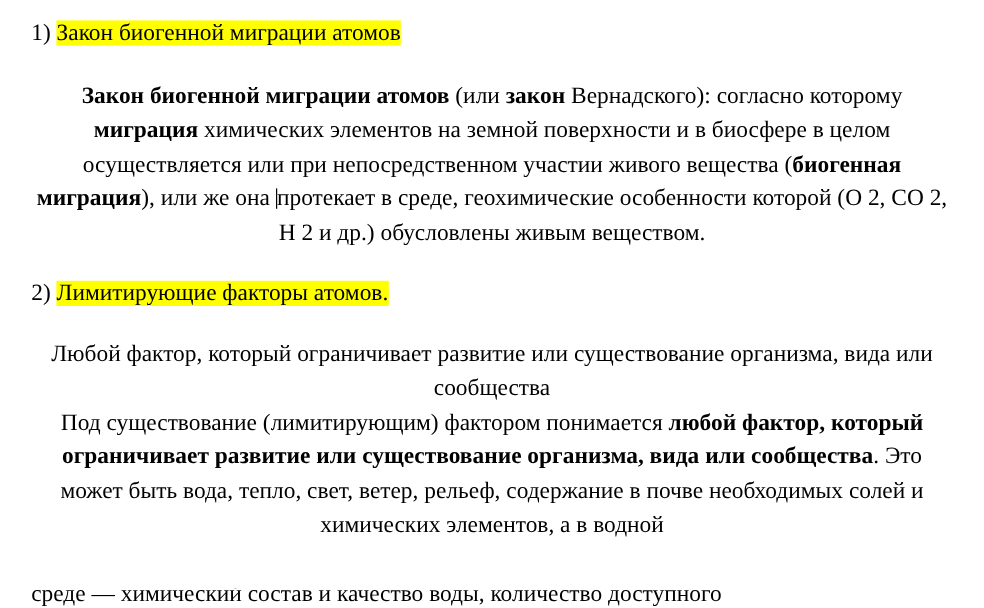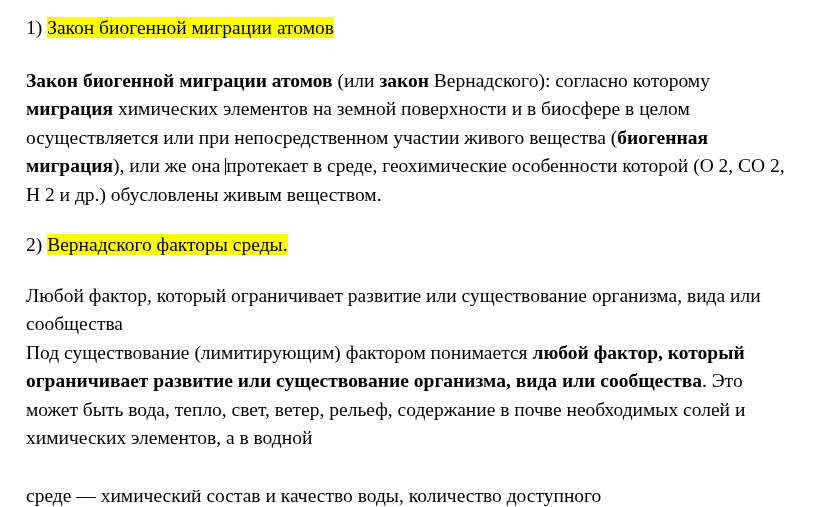--- a/index.html
+++ b/index.html
@@ -25,21 +25,21 @@
   .content {
     position: absolute;
     left: 26px;
     top: 14px;
     width: 768px;
   }
   .para {
     font-size: 19.5px;
     line-height: 28.5px;
     margin: 0;
-    text-align: left;
+    text-align: center;
   }
   .heading-line {
     margin: 0 0 0 0;
     font-size: 19.5px;
     line-height: 28.5px;
   }
   .hl {
     background: #ffff00;
   }
   .b {
@@ -87,21 +87,21 @@
     <div class="gap-1"></div>
 
     <div class="para">
       <span class="b">Закон биогенной миграции атомов</span><span> (или </span><span class="b">закон</span><span> Вернадского): согласно которому </span><span class="b">миграция</span><span> химических элементов на земной поверхности и в биосфере в целом осуществляется или при непосредственном участии живого вещества (</span><span class="b">биогенная миграция</span><span>), или же она </span><span class="caret"></span><span>протекает в среде, геохимические особенности которой (О 2, СО 2, Н 2 и др.) обусловлены живым веществом.</span>
     </div>
 
     <div class="gap-2"></div>
 
     <div class="heading-line">
       <span>2)</span>
-      <span class="hl">Вернадского факторы среды.</span>
+      <span class="hl">Лимитирующие факторы атомов.</span>
     </div>
 
     <div class="gap-3"></div>
 
     <div class="para"> Любой фактор, который ограничивает развитие или существование организма, вида или сообщества</div>
 
     <div class="para">
       <span>Под существование (лимитирующим) фактором понимается </span><span class="b">любой фактор, который ограничивает развитие или существование организма, вида или сообщества</span><span>. Это может быть вода, тепло, свет, ветер, рельеф, содержание в почве необходимых солей и химических элементов, а в водной</span>
     </div>
 

